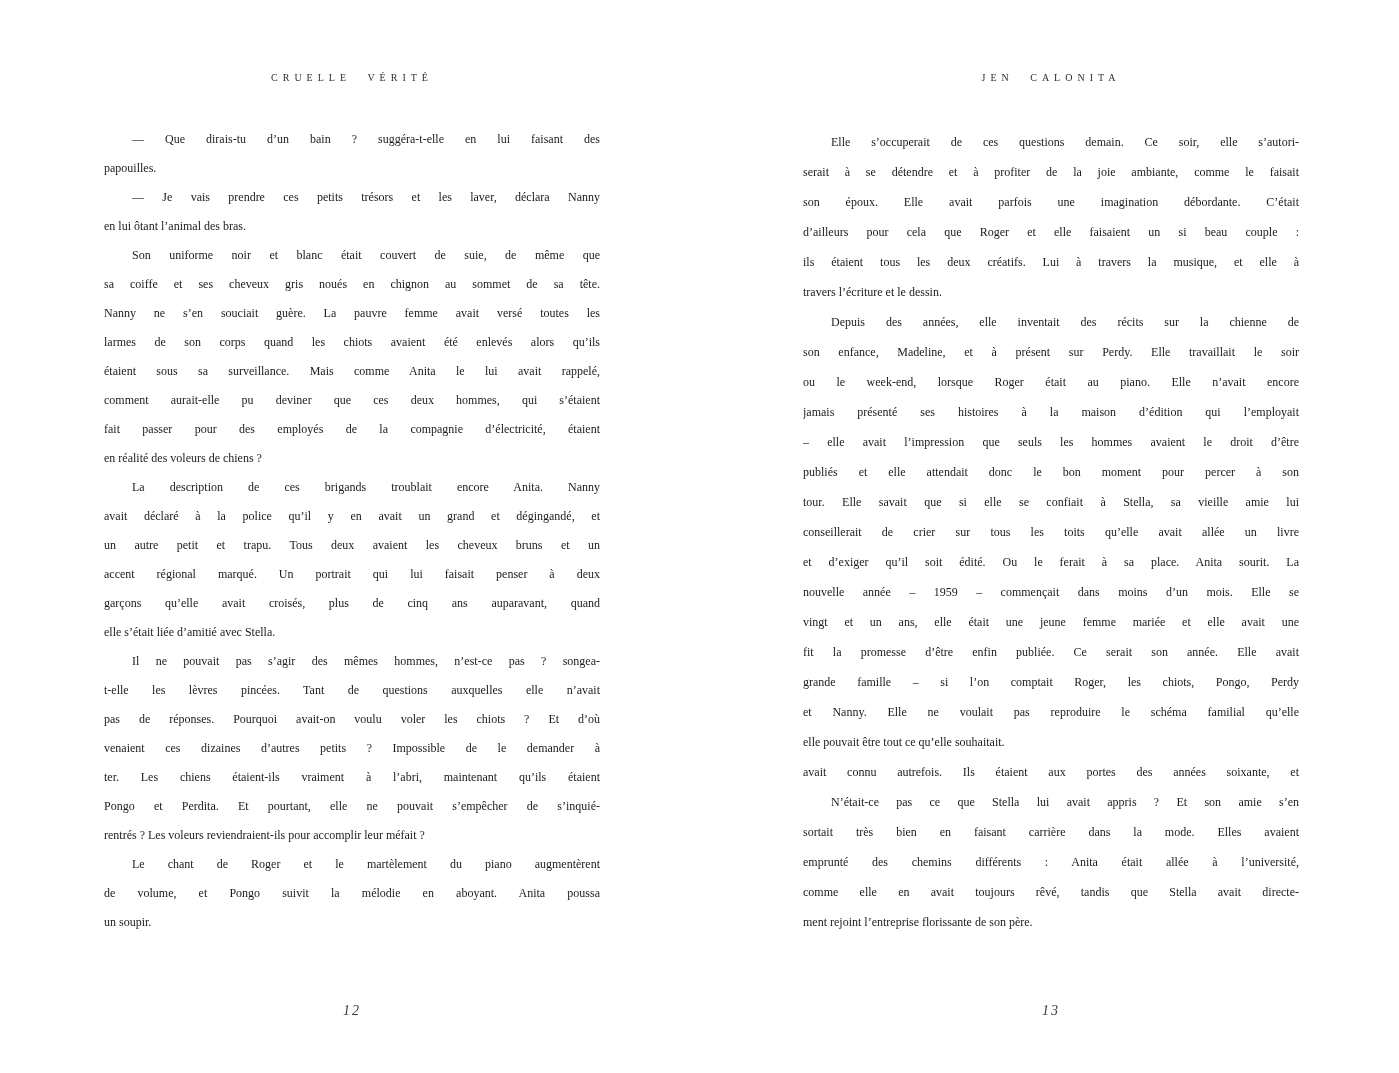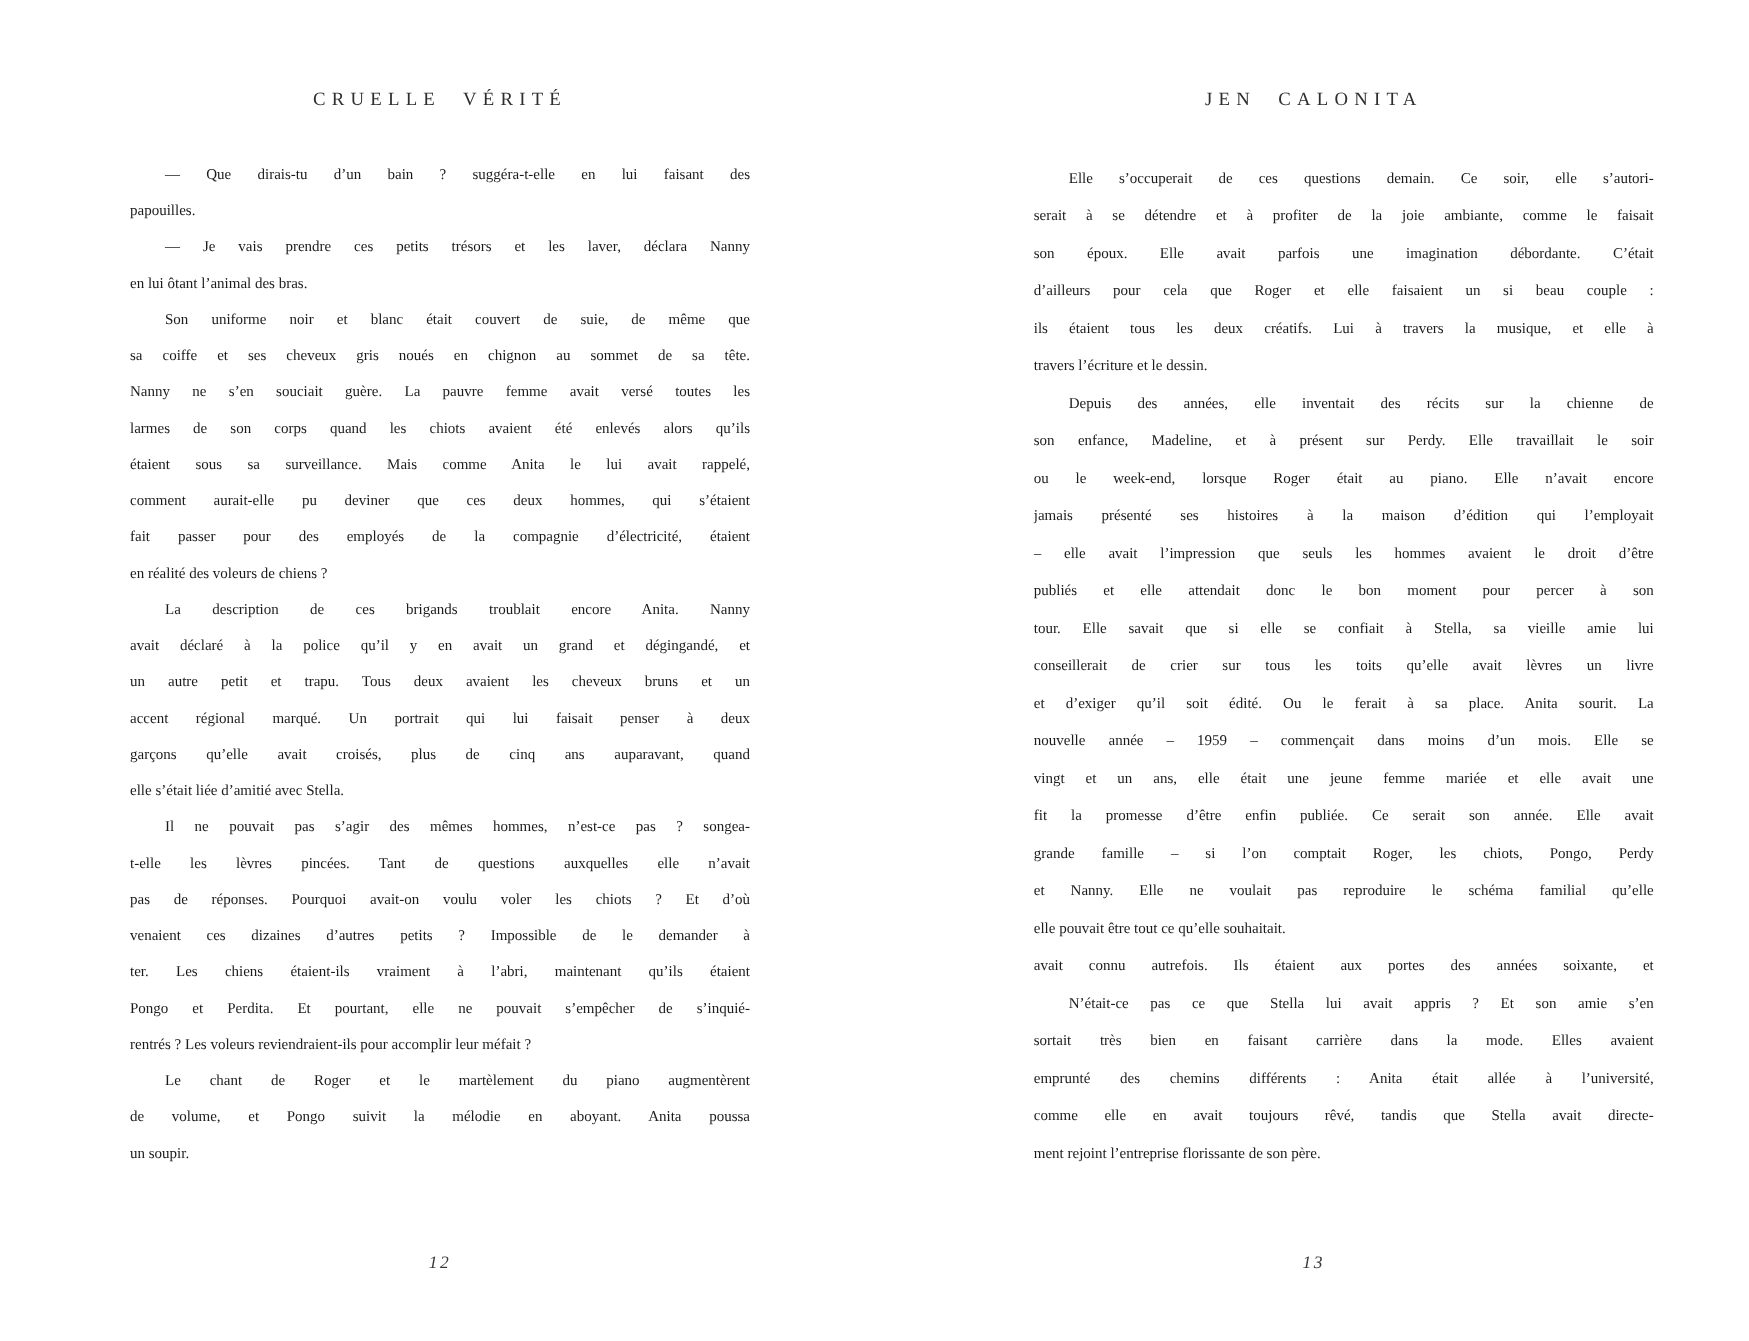--- a/index.html
+++ b/index.html
@@ -23,35 +23,35 @@
   }
   .page-left  { left: 104px; }
   .page-right { left: 803px; }
 
   .running-header {
     position: absolute;
     top: 72px;
     left: 0;
     width: 100%;
     text-align: center;
-    font-size: 15px;
+    font-size: 10px;
     letter-spacing: 5px;
     word-spacing: 9px;
     color: #2e2e2e;
     white-space: nowrap;
   }
 
   .page-body {
     position: absolute;
     left: 0;
     width: 100%;
     font-size: 12px;
   }
   .page-left  .page-body { top: 125px; line-height: 29px; }
-  .page-right .page-body { top: 127px; line-height: 30px; margin-left: 24px; }
+  .page-right .page-body { top: 127px; line-height: 30px; }
 
   .para { margin: 0; }
   .line {
     text-align: justify;
     text-align-last: justify;
     overflow: hidden;
     white-space: normal;
   }
   .page-left  .line { height: 29px; }
   .page-right .line { height: 30px; }
@@ -132,21 +132,21 @@
         <div class="line last">travers l’écriture et le dessin.</div>
       </div>
       <div class="para">
         <div class="line first">Depuis des années, elle inventait des récits sur la chienne de</div>
         <div class="line">son enfance, Madeline, et à présent sur Perdy. Elle travaillait le soir</div>
         <div class="line">ou le week-end, lorsque Roger était au piano. Elle n’avait encore</div>
         <div class="line">jamais présenté ses histoires à la maison d’édition qui l’employait</div>
         <div class="line">– elle avait l’impression que seuls les hommes avaient le droit d’être</div>
         <div class="line">publiés et elle attendait donc le bon moment pour percer à son</div>
         <div class="line">tour. Elle savait que si elle se confiait à Stella, sa vieille amie lui</div>
-        <div class="line">conseillerait de crier sur tous les toits qu’elle avait lèvres un livre</div>
+        <div class="line">conseillerait de crier sur tous les toits qu’elle avait allée un livre</div>
         <div class="line">et d’exiger qu’il soit édité. Ou le ferait à sa place. Anita sourit. La</div>
         <div class="line">nouvelle année – 1959 – commençait dans moins d’un mois. Elle se</div>
         <div class="line">vingt et un ans, elle était une jeune femme mariée et elle avait une</div>
         <div class="line">fit la promesse d’être enfin publiée. Ce serait son année. Elle avait</div>
         <div class="line">grande famille – si l’on comptait Roger, les chiots, Pongo, Perdy</div>
         <div class="line">et Nanny. Elle ne voulait pas reproduire le schéma familial qu’elle</div>
         <div class="line last">elle pouvait être tout ce qu’elle souhaitait.</div>
         <div class="line">avait connu autrefois. Ils étaient aux portes des années soixante, et</div>
       </div>
       <div class="para">

